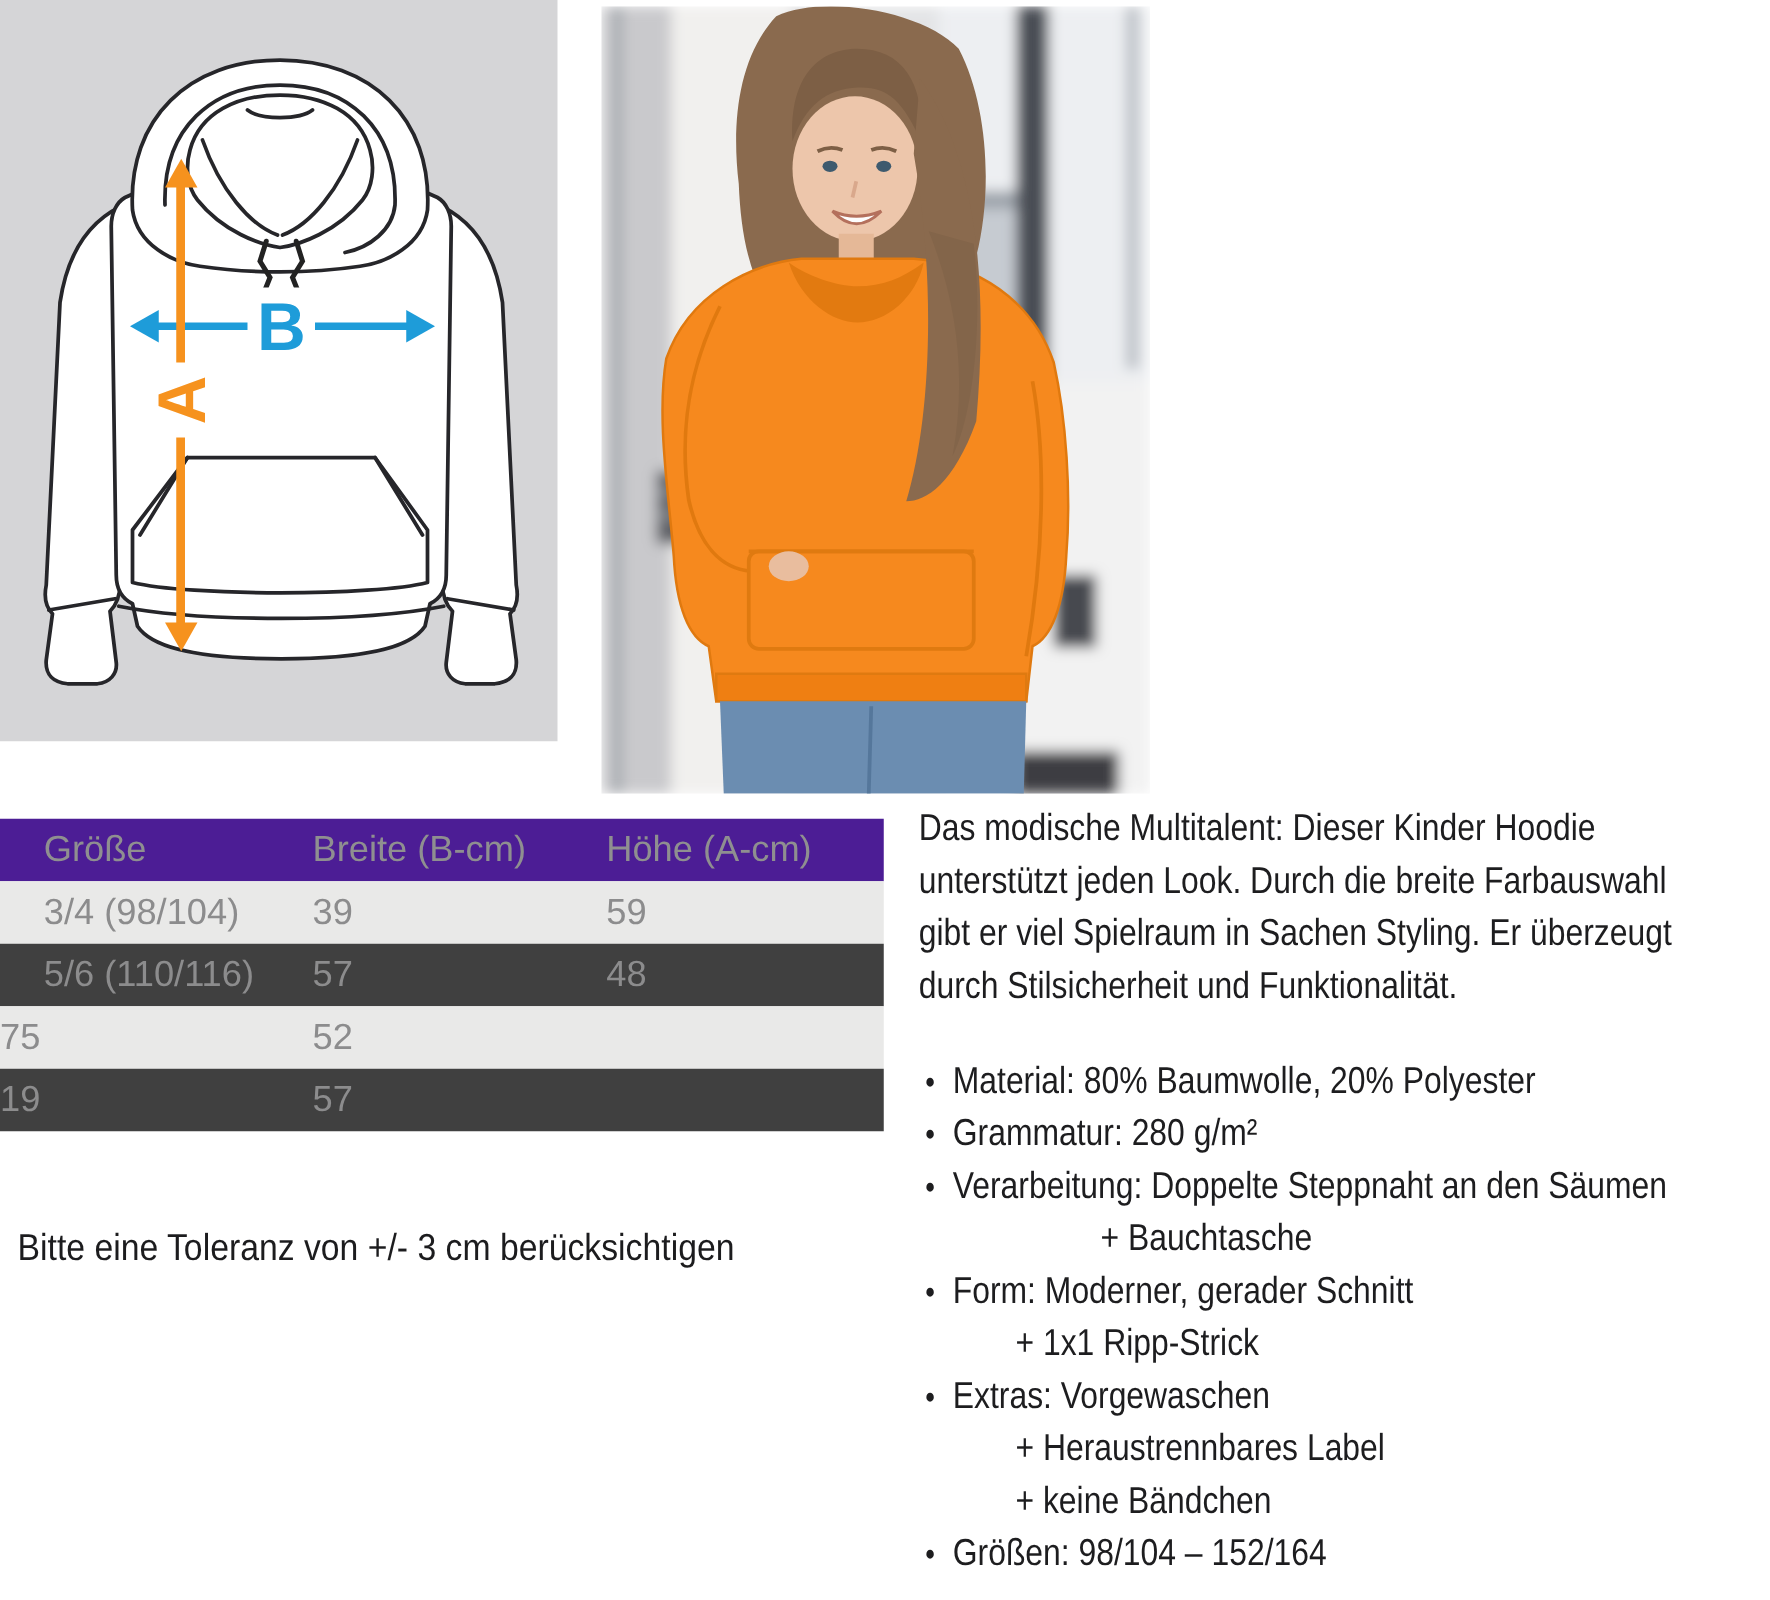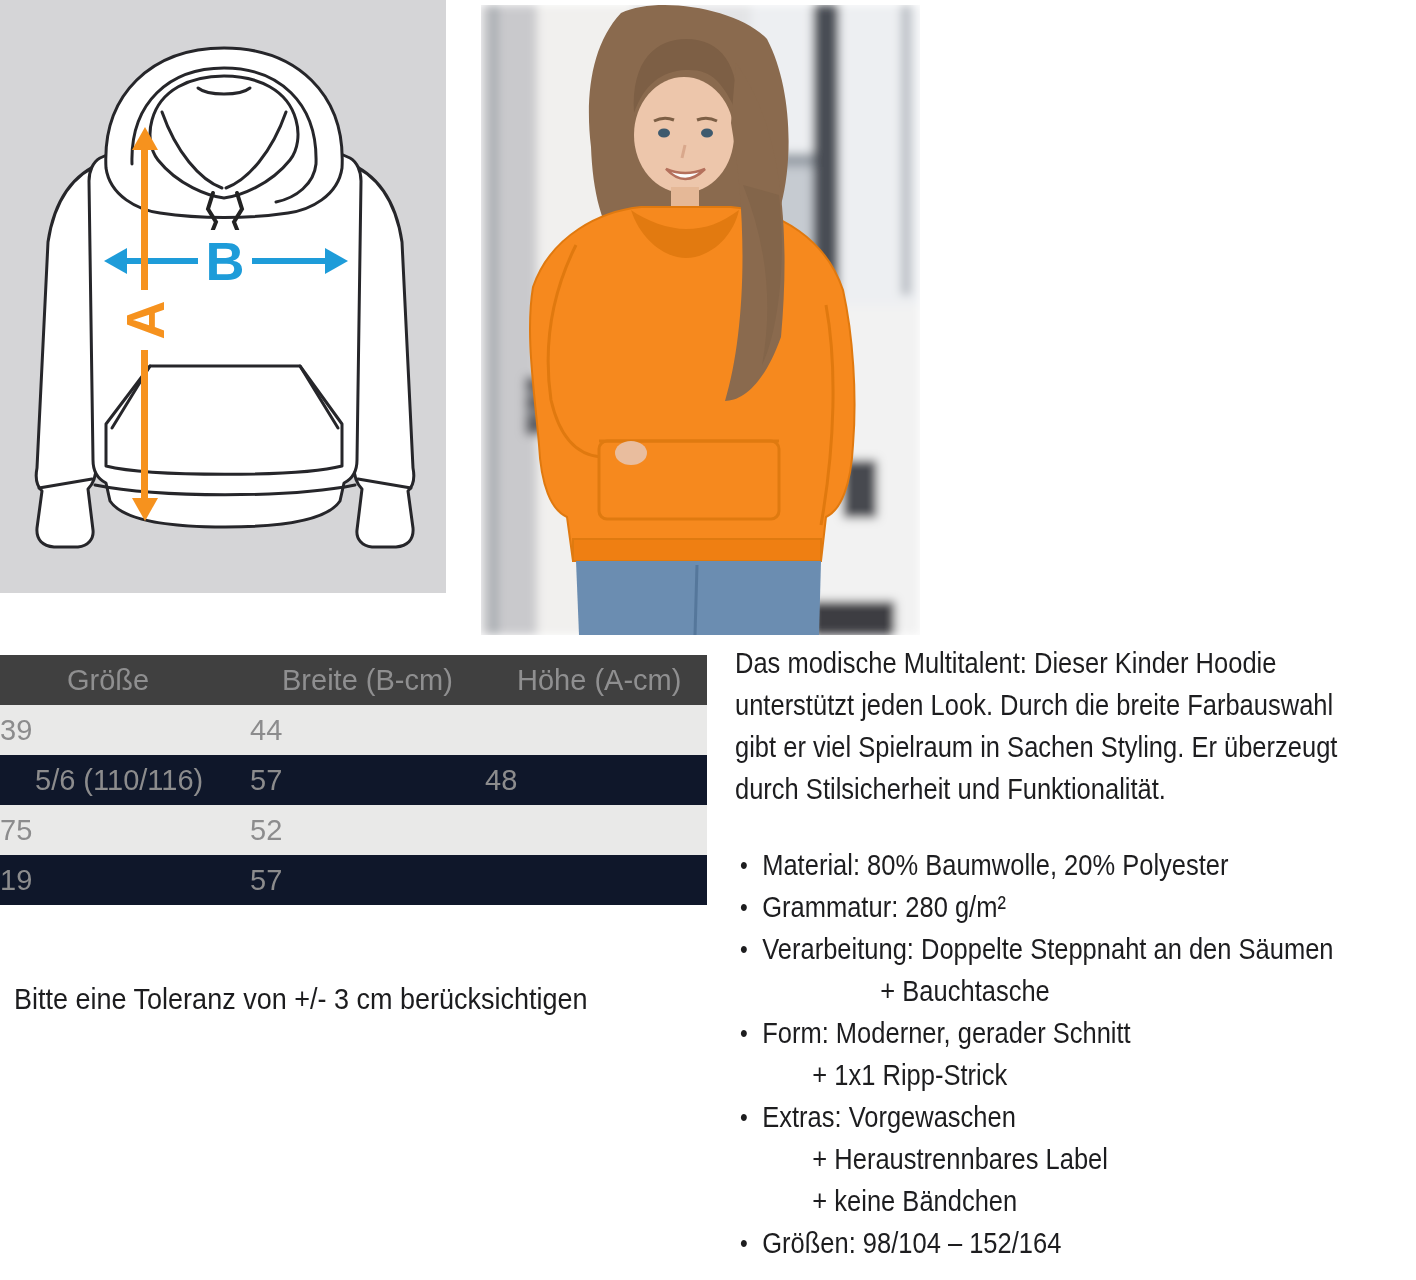--- a/index.html
+++ b/index.html
@@ -11,23 +11,23 @@
   .diagram-panel svg{display:block;}
 
   
   .photo{position:absolute;left:481px;top:5px;width:439px;height:630px;overflow:hidden;}
   .photo svg{display:block;}
 
   
   .size-table{position:absolute;left:0;top:655px;width:707px;font-size:29px;}
   .trow{display:grid;grid-template-columns:250px 235px 222px;height:50px;line-height:50px;}
   .trow .c1{padding-left:35px;}
-  .thead{background:#404040;color:#8f8f90;padding-left:32px;}
+  .thead{background:#4c1d95;color:#8f8f90;}
   .rodd{background:#e9e9e8;color:#8c8c8d;}
-  .reven{background:#0f172a;color:#8c8c8d;}
+  .reven{background:#404040;color:#8c8c8d;}
 
   
   .tolerance{position:absolute;left:14px;top:982px;font-size:30px;color:#1c1c1e;
              white-space:nowrap;transform:scaleX(.9);transform-origin:left top;}
 
   
   .desc{position:absolute;left:735px;top:642px;width:810px;font-size:30px;line-height:42px;
         color:#1d1d1f;transform:scaleX(.85);transform-origin:left top;}
   .pl{margin:0;white-space:nowrap;}
   .bullets{margin-top:34px;}
@@ -145,22 +145,23 @@
     </svg>
   </div>
 
   <div class="size-table">
     <div class="trow thead">
       <div class="c1">Größe</div>
       <div class="c2">Breite (B-cm)</div>
       <div class="c3">Höhe (A-cm)</div>
     </div>
     <div class="trow rodd">
+      <div class="c1">3/4 (98/104)</div>
       <div class="c2">39</div>
-      <div class="c3">44</div>
+      <div class="c3">59</div>
     </div>
     <div class="trow reven">
       <div class="c1">5/6 (110/116)</div>
       <div class="c2">57</div>
       <div class="c3">48</div>
     </div>
     <div class="trow rodd">
       <div class="c2">75</div>
       <div class="c3">52</div>
     </div>

